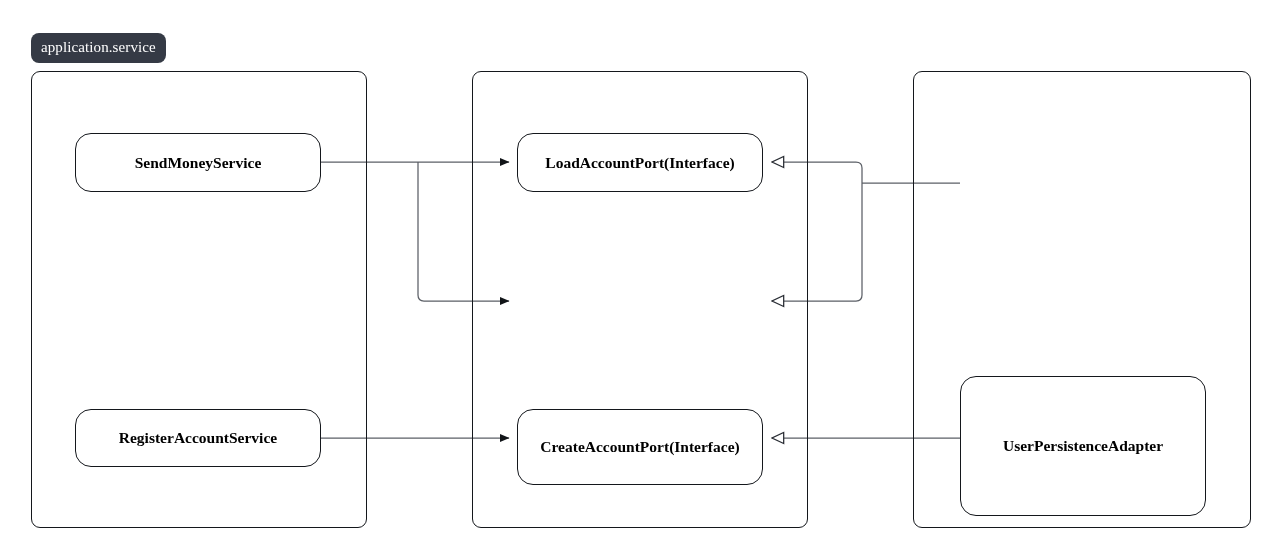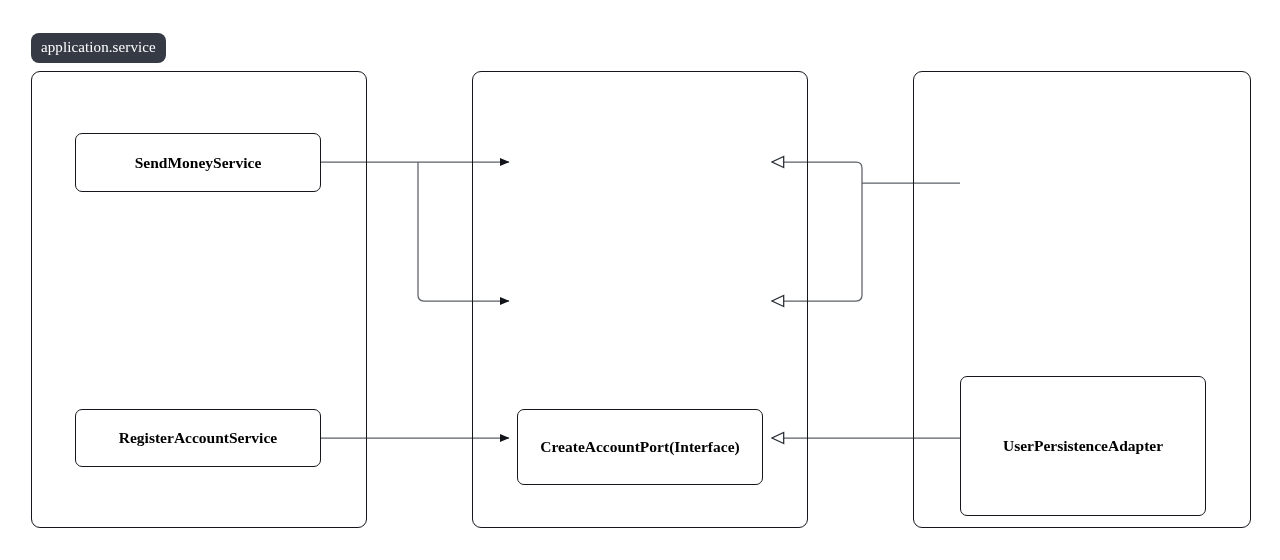--- a/index.html
+++ b/index.html
@@ -37,21 +37,21 @@
     padding: 7px 10px 8px 10px;
     white-space: nowrap;
     letter-spacing: 0.1px;
   }
 
   
   .node {
     position: absolute;
     box-sizing: border-box;
     border: 1.7px solid #14171c;
-    border-radius: 7px;
+    border-radius: 16px;
     background: #ffffff;
     display: flex;
     align-items: center;
     justify-content: center;
     text-align: center;
     font-family: "Liberation Serif", "DejaVu Serif", serif;
     font-weight: bold;
     font-size: 15.5px;
     color: #000000;
     line-height: 1.25;
@@ -109,20 +109,23 @@
   <div class="package" style="left:913px; top:71px; width:338px; height:457px;"></div>
 
   <div class="node" style="left:75px; top:133px; width:246px; height:59px;">
     <span class="label">SendMoneyService</span>
   </div>
 
   <div class="node" style="left:75px; top:409px; width:246px; height:58px;">
     <span class="label">RegisterAccountService</span>
   </div>
 
+  <div class="node" style="left:517px; top:133px; width:246px; height:59px;">
+    <span class="label">LoadAccountPort(Interface)</span>
+  </div>
 
 
   <div class="node" style="left:517px; top:409px; width:246px; height:76px;">
     <span class="label">CreateAccountPort(Interface)</span>
   </div>
 
 
   <div class="node" style="left:960px; top:348px; width:246px; height:140px;margin-top:28px;">
     <span class="label">UserPersistenceAdapter</span>
   </div>

